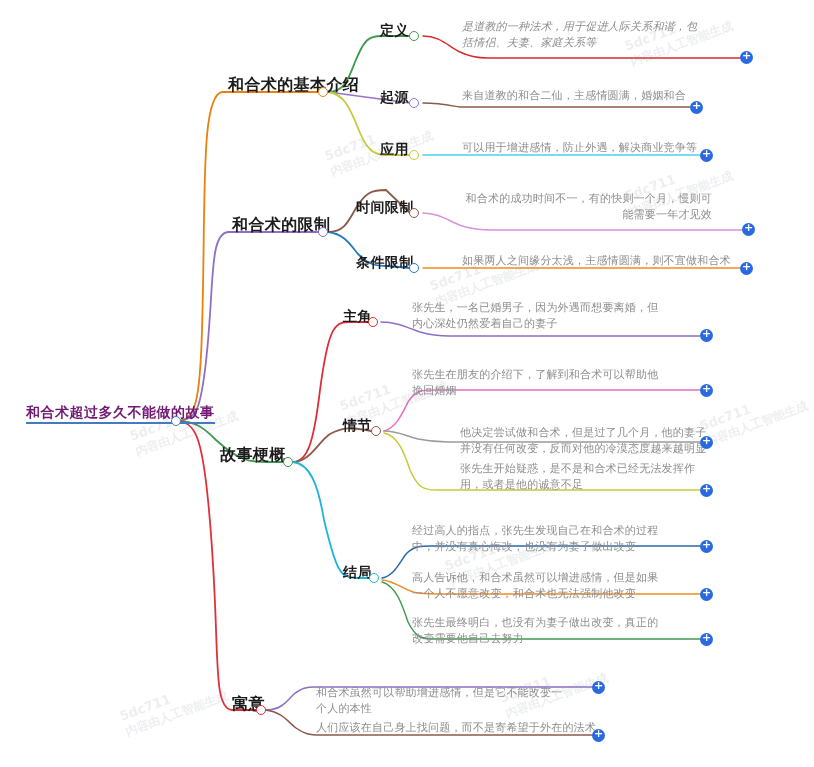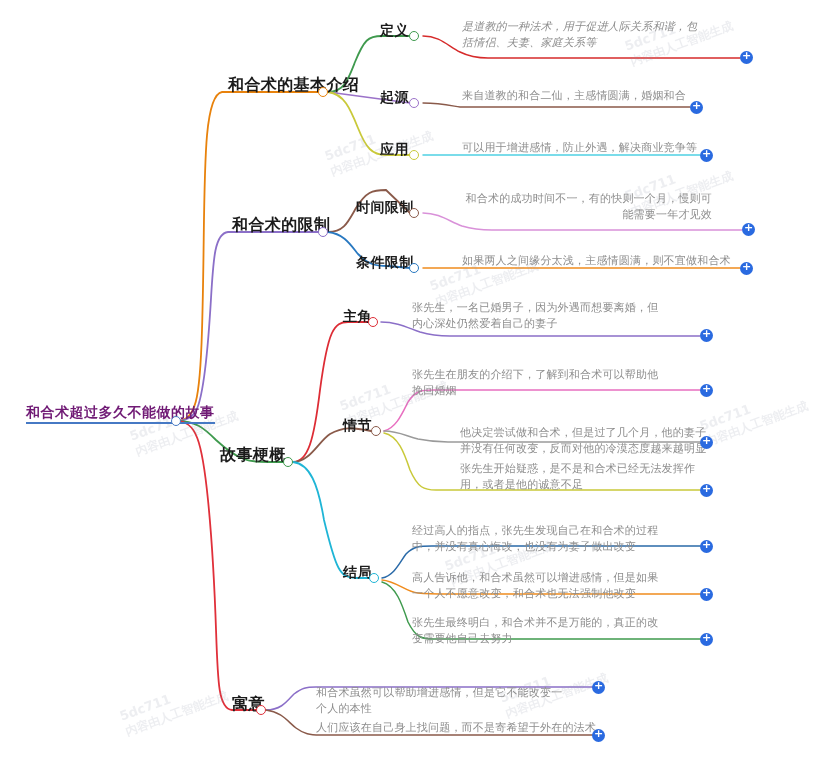--- a/index.html
+++ b/index.html
@@ -305,21 +305,21 @@
     <span>经过高人的指点，张先生发现自己在和合术的过程中，并没有真心悔改，也没有为妻子做出改变</span>
   </div>
   <div class="plus-btn" style="left:700px; top:540px;"></div>
 
   <div class="node node-leaf" style="left:412px; top:570px; width:256px;">
     <span>高人告诉他，和合术虽然可以增进感情，但是如果一个人不愿意改变，和合术也无法强制他改变</span>
   </div>
   <div class="plus-btn" style="left:700px; top:588px;"></div>
 
   <div class="node node-leaf" style="left:412px; top:615px; width:250px;">
-    <span>张先生最终明白，和合术并不是万能的，真正的改变需要他自己去努力</span>
+    <span>张先生最终明白，也没有为妻子做出改变，真正的改变需要他自己去努力</span>
   </div>
   <div class="plus-btn" style="left:700px; top:633px;"></div>
 
   <div class="node node-l1" style="left:232px; top:697px;text-align:center;">
     <span>寓意</span>
   </div>
   <div class="dot" style="left:256px; top:705px; border-color:#e0303a;"></div>
 
   <div class="node node-leaf" style="left:316px; top:664px; width:250px;margin-top:21px;">
     <span>和合术虽然可以帮助增进感情，但是它不能改变一个人的本性</span>

